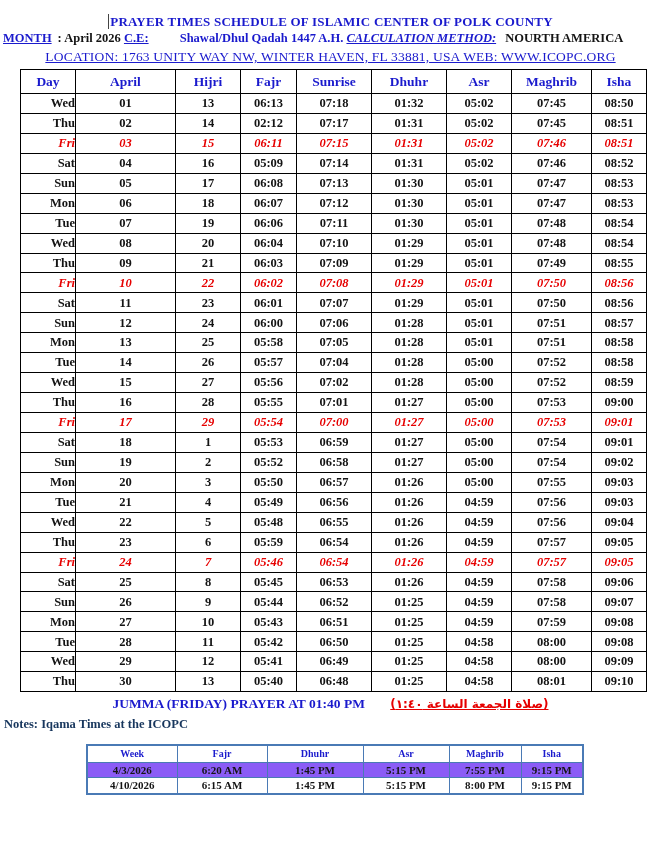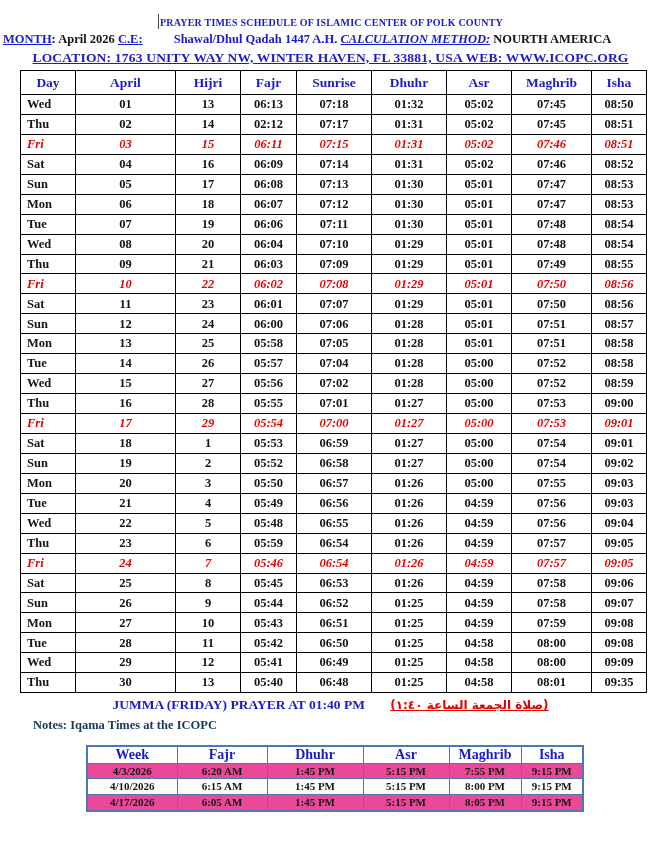--- a/index.html
+++ b/index.html
@@ -6,75 +6,75 @@
   body{
     width:661px;height:845px;background:#ffffff;
     font-family:"Liberation Serif","DejaVu Serif",serif;
     color:#141414;overflow:hidden;
   }
   .page{width:661px;height:845px;position:relative;}
 
   
   .title-row{text-align:center;padding-top:12px;line-height:17px;}
   .cursor{display:inline-block;width:1px;height:15px;background:#444;vertical-align:text-bottom;margin-right:1px;}
-  .title{font-size:10px;font-weight:bold;color:var(--blue);letter-spacing:.2px;text-align:right;}
+  .title{font-size:13px;font-weight:bold;color:var(--blue);letter-spacing:.2px;text-align:right;}
 
   .meta-line{padding-left:3px;font-size:12.5px;font-weight:bold;line-height:17px;white-space:nowrap;}
   .meta-line .lbl{color:var(--blue);text-decoration:underline;}
   .meta-line .lbl.it{font-style:italic;}
   .meta-line .blueval{color:var(--blue);margin-left:28px;}
-  .meta-line .blackval{color:#141414;}
+  .meta-line .blackval{color:#141414;margin-left:6px;}
 
   .location-line{
-    text-align:center;font-size:13.5px;font-weight:bold;line-height:19px;
+    text-align:center;font-size:13.5px;font-weight:normal;line-height:19px;
     color:var(--blue);text-decoration:underline;letter-spacing:.2px;
   }
 
   
   table{border-collapse:collapse;}
   .prayer-table{margin:3px 0 0 20px;width:626px;table-layout:fixed;}
   .prayer-table th,.prayer-table td{
     border:1.6px solid #000;padding:0;text-align:center;overflow:hidden;
   }
   .prayer-table th{
     height:23px;font-size:13.5px;font-weight:bold;color:var(--blue);
   }
   .prayer-table td{
     height:18.95px;font-size:12.5px;font-weight:bold;color:#141414;line-height:1;
   }
-  .prayer-table td:first-child{text-align:left;padding-left:6px;margin-left:48px;}
+  .prayer-table td:first-child{text-align:right;padding-left:6px;margin-left:48px;}
   .prayer-table col:nth-child(1){width:55px;}
   .prayer-table col:nth-child(2){width:100px;}
   .prayer-table col:nth-child(3){width:65px;}
   .prayer-table col:nth-child(4){width:56px;}
   .prayer-table col:nth-child(5){width:75px;}
   .prayer-table col:nth-child(6){width:75px;}
   .prayer-table col:nth-child(7){width:65px;}
   .prayer-table col:nth-child(8){width:80px;}
   .prayer-table col:nth-child(9){width:55px;}
   .prayer-table tr.friday td{color:var(--red);font-style:italic;}
 
   
   .jumma-line{text-align:center;margin-top:3px;font-size:13.5px;font-weight:bold;line-height:17px;}
   .jumma-en{color:var(--blue);}
   .jumma-ar{
     color:var(--red);text-decoration:underline;margin-left:22px;
     font-family:"DejaVu Sans",sans-serif;font-size:12px;
   }
   .notes-line{margin:3px 0 0 4px;font-size:12.5px;font-weight:bold;color:#17365d;line-height:16px;}
-  .notes-label{margin-left:29px;}
+  .notes-label{}
 
   
   .iqama-table{margin:12px 0 0 86px;width:496px;table-layout:fixed;border:2px solid #4a7ab5;}
   .iqama-table th,.iqama-table td{
     border:1.4px solid #4a7ab5;padding:0;text-align:center;overflow:hidden;line-height:1;
   }
-  .iqama-table th{height:15.5px;font-size:14px;font-weight:bold;color:var(--blue);background:#fff;text-align:center;}
+  .iqama-table th{height:15.5px;font-size:10px;font-weight:bold;color:var(--blue);background:#fff;text-align:center;}
   .iqama-table td{height:14.8px;font-size:11px;font-weight:bold;color:#141414;}
-  .iqama-table tr.alt td{background:#ec4899;}
+  .iqama-table tr.alt td{background:#8b5cf6;}
   .iqama-table col:nth-child(1){width:90px;}
   .iqama-table col:nth-child(2){width:90px;}
   .iqama-table col:nth-child(3){width:96px;}
   .iqama-table col:nth-child(4){width:86px;}
   .iqama-table col:nth-child(5){width:72px;}
   .iqama-table col:nth-child(6){width:62px;}
 
   :root{--blue:#1a1acd;--red:#e60000;}
 </style>
 </head>
@@ -148,21 +148,21 @@
           <td>07:15</td>
           <td>01:31</td>
           <td>05:02</td>
           <td>07:46</td>
           <td>08:51</td>
         </tr>
         <tr>
           <td>Sat</td>
           <td>04</td>
           <td>16</td>
-          <td>06:09</td>
+          <td>05:09</td>
           <td>07:14</td>
           <td>01:31</td>
           <td>05:02</td>
           <td>07:46</td>
           <td>08:52</td>
         </tr>
         <tr>
           <td>Sun</td>
           <td>05</td>
           <td>17</td>
@@ -439,21 +439,21 @@
         </tr>
         <tr>
           <td>Thu</td>
           <td>30</td>
           <td>13</td>
           <td>05:40</td>
           <td>06:48</td>
           <td>01:25</td>
           <td>04:58</td>
           <td>08:01</td>
-          <td>09:35</td>
+          <td>09:10</td>
         </tr>
       </tbody>
   </table>
 
   <div class="jumma-line">
     <span class="jumma-en">JUMMA (FRIDAY) PRAYER AT 01:40 PM</span>
     <span class="jumma-ar" dir="rtl">(صلاة الجمعة الساعة ١:٤٠)</span>
   </div>
 
   <div class="notes-line">
@@ -489,24 +489,16 @@
           <td>9:15 PM</td>
         </tr>
         <tr>
           <td>4/10/2026</td>
           <td>6:15 AM</td>
           <td>1:45 PM</td>
           <td>5:15 PM</td>
           <td>8:00 PM</td>
           <td>9:15 PM</td>
         </tr>
-        <tr class="alt">
-          <td>4/17/2026</td>
-          <td>6:05 AM</td>
-          <td>1:45 PM</td>
-          <td>5:15 PM</td>
-          <td>8:05 PM</td>
-          <td>9:15 PM</td>
-        </tr>
       </tbody>
   </table>
 
 </div>
 
 </body></html>

